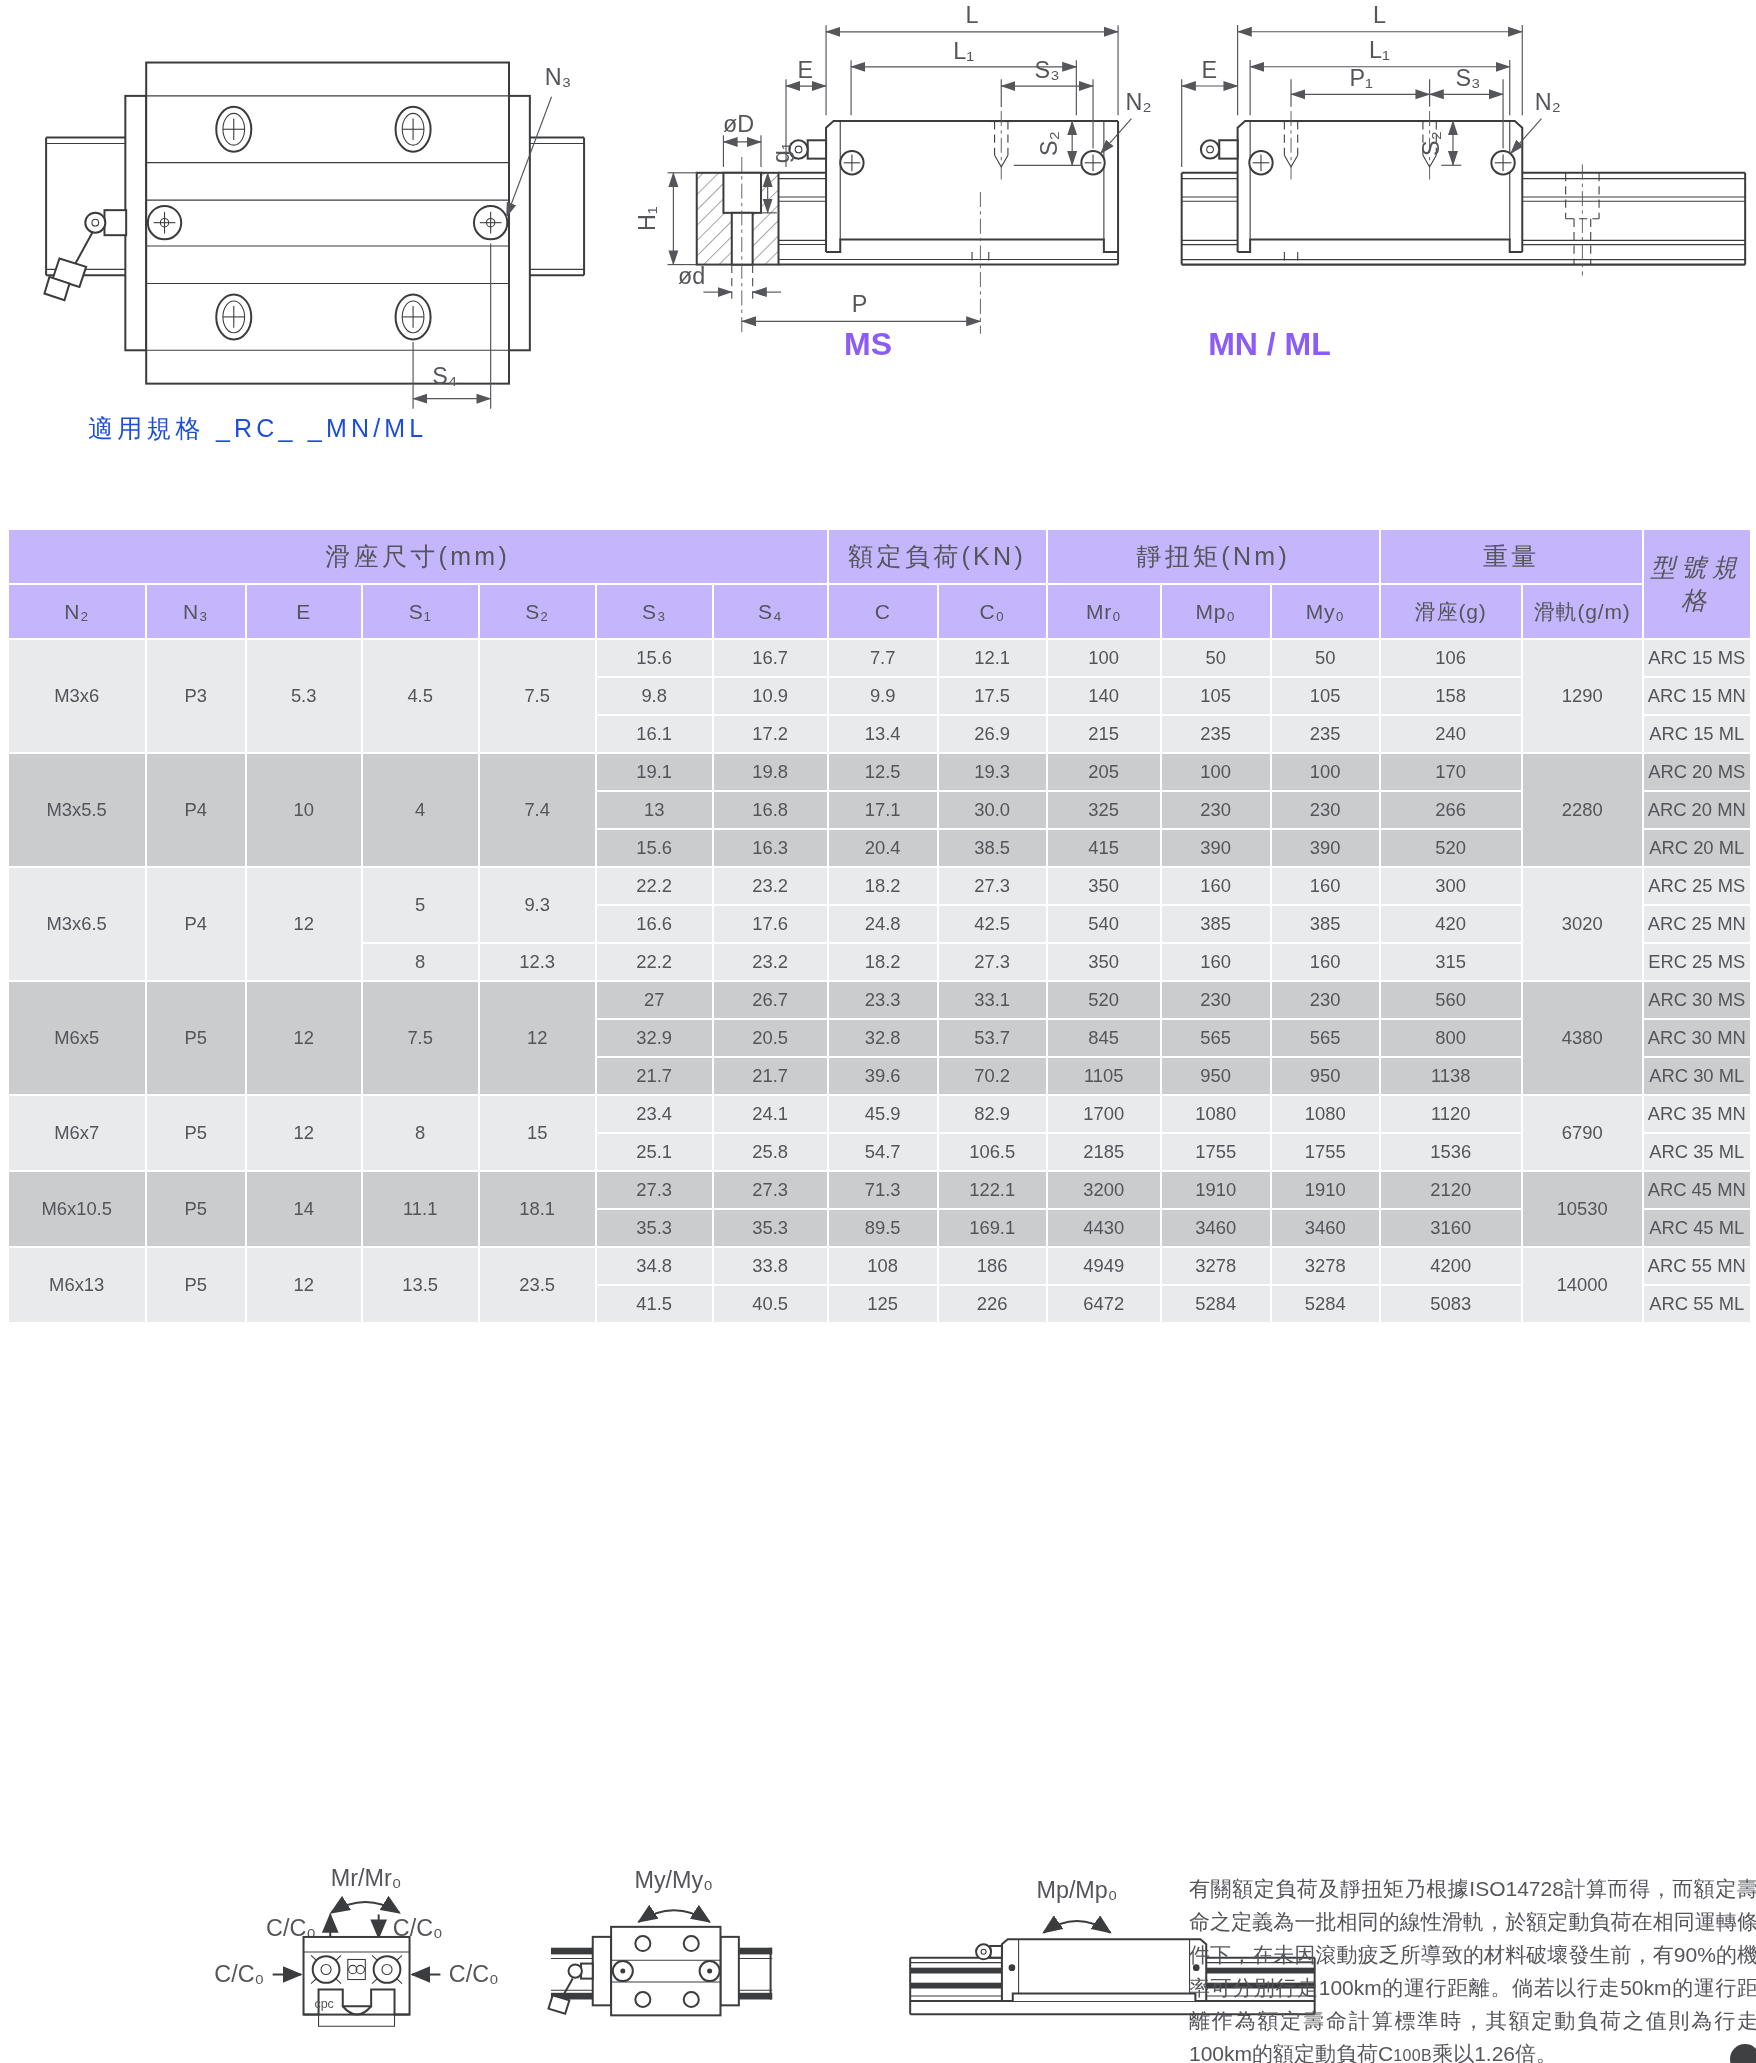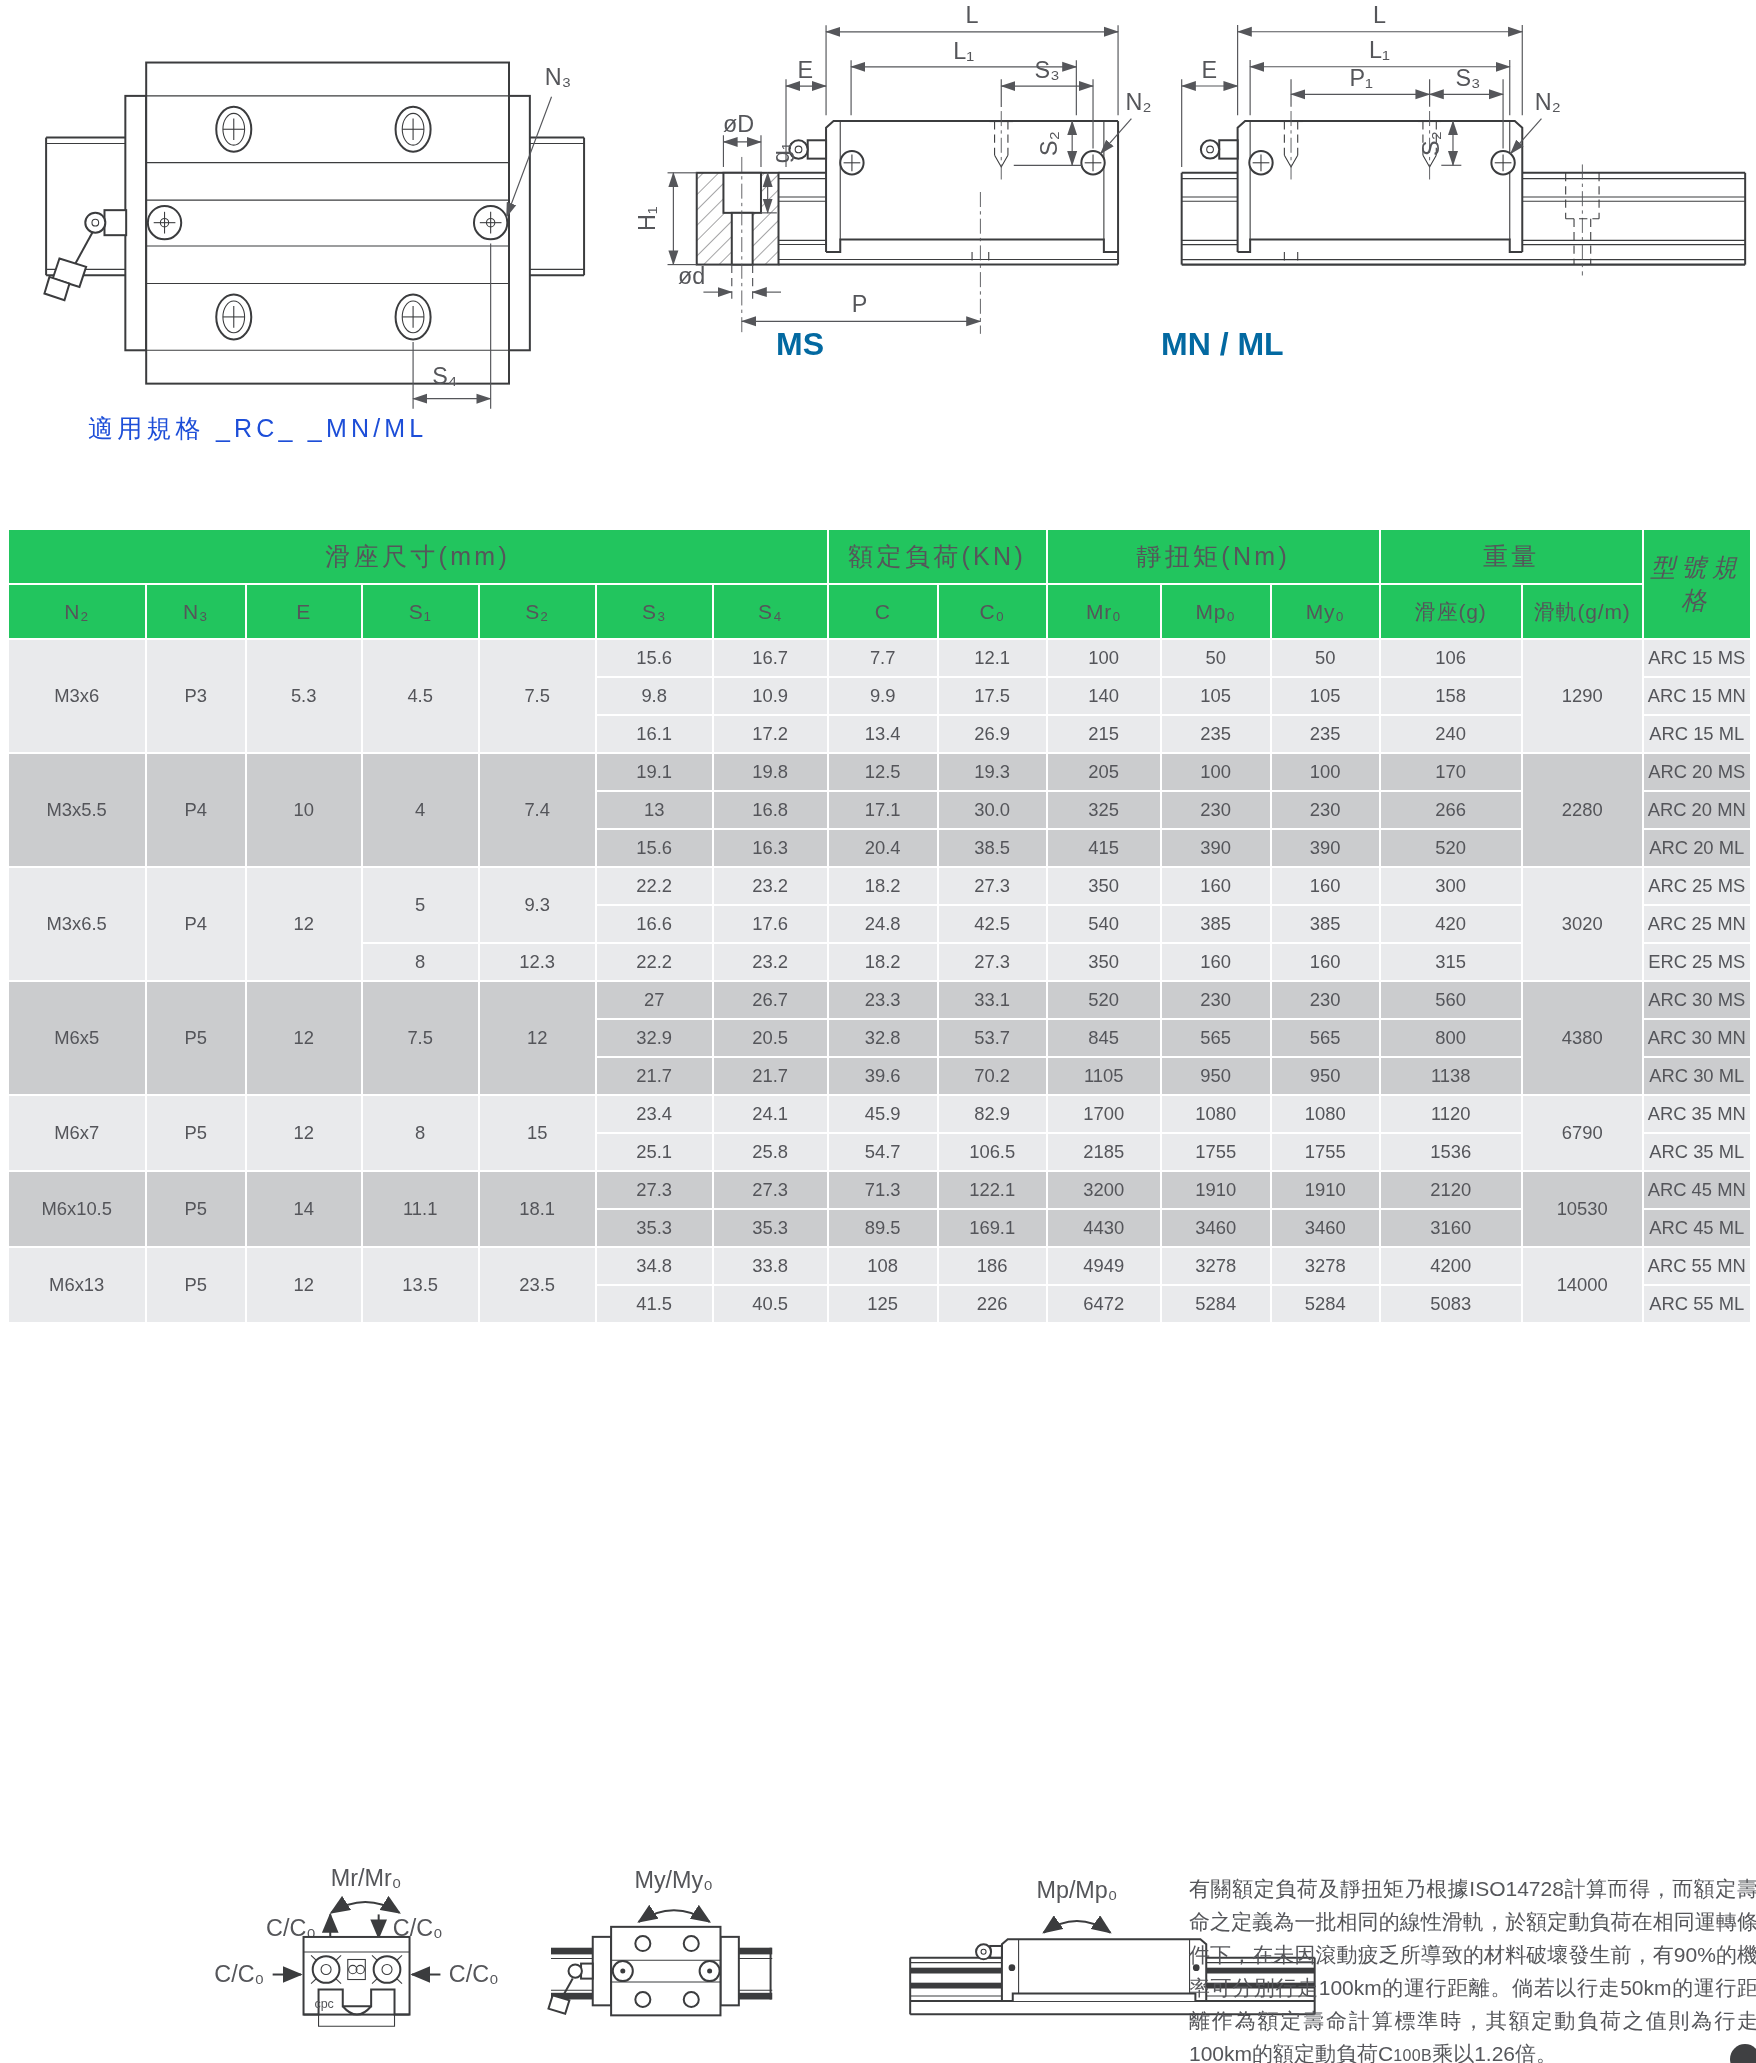--- a/index.html
+++ b/index.html
@@ -2,42 +2,42 @@
 <html style="font-size:13.4px"><head>
 <meta charset="utf-8">
 <style>
   html,body{margin:0;padding:0;background:#ffffff;}
   .page{position:relative;width:1757px;height:2063px;background:#fff;overflow:hidden;
         font-family:"Liberation Sans","DejaVu Sans",sans-serif;color:#54555a;}
   .abs{position:absolute;}
 
   
   #caption{font-size:25px;letter-spacing:4.2px;color:#1d4ed8;white-space:nowrap;}
-  .dtitle{font-size:32px;font-weight:bold;color:#0369a1;text-align:left;}
+  .dtitle{font-size:32px;font-weight:bold;color:#8b5cf6;text-align:center;}
 
   
   svg{overflow:visible;}
   .ol{stroke:#3b3c3e;stroke-width:2.4;fill:none;}
   .olf{stroke:#3b3c3e;stroke-width:2.4;fill:#fff;}
   .thin{stroke:#3b3c3e;stroke-width:1.3;fill:none;}
   .thinf{stroke:#3b3c3e;stroke-width:1.3;fill:#fff;}
   .dl{stroke:#55565a;stroke-width:1.4;fill:none;}
   .dsh{stroke-dasharray:10 6;}
   .cln{stroke:#55565a;stroke-width:1.1;fill:none;stroke-dasharray:18 5 4 5;}
   .fl{fill:#3b3c3e;stroke:none;}
   svg text{font-size:28px;fill:#55565a;font-family:"Liberation Sans","DejaVu Sans",sans-serif;}
   svg text.mid{text-anchor:middle;}
   svg text.sm{font-size:15px;}
 
   
   #spec-table{position:absolute;left:6.7px;top:528px;width:1743px;border-collapse:collapse;
               table-layout:fixed;color:#54555a;}
   #spec-table th,#spec-table td{border:2.5px solid #fff;text-align:center;vertical-align:middle;
               padding:0;font-weight:normal;overflow:hidden;}
-  #spec-table th{background:#22c55e;color:#55565a;}
+  #spec-table th{background:#c4b5fd;color:#55565a;}
   #spec-table th.hg{height:53px;font-size:25px;letter-spacing:3.3px;}
   #spec-table th.hc{height:53px;font-size:21px;letter-spacing:0.8px;}
   #spec-table th.hm{font-size:25px;letter-spacing:5.8px;font-style:italic;}
   #spec-table td{height:36px;font-size:18.4px;}
   #spec-table tr.light td{background:#e9eaec;}
   #spec-table tr.dark td{background:#cbccce;}
 
   
   .notes{font-size:21px;line-height:33px;text-align:justify;color:#55565a;}
   .notes .csub{font-size:16px;letter-spacing:0.4px;}

